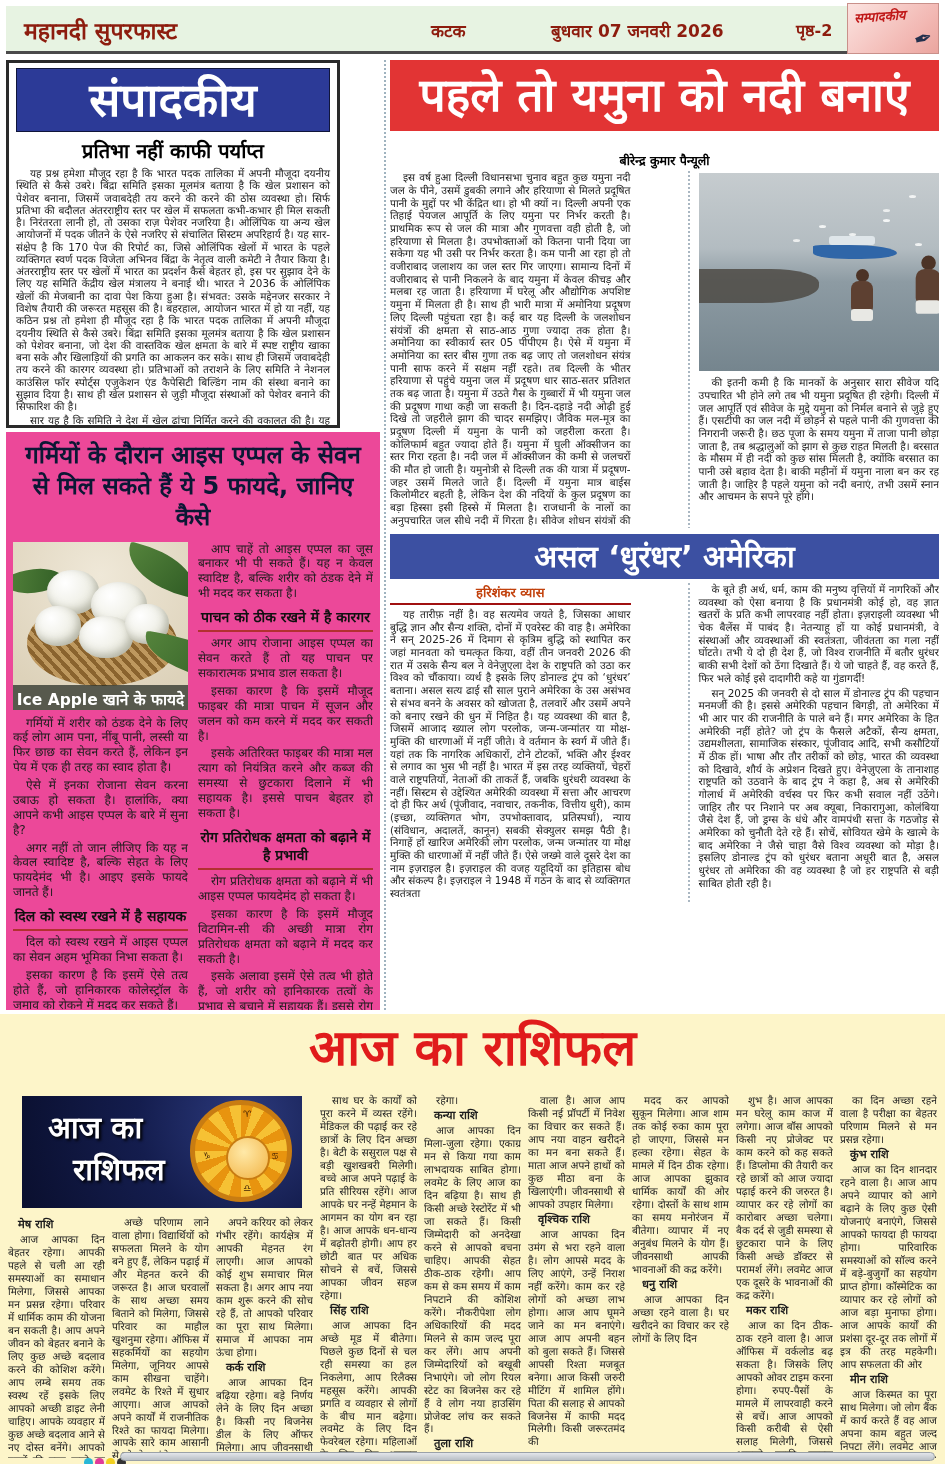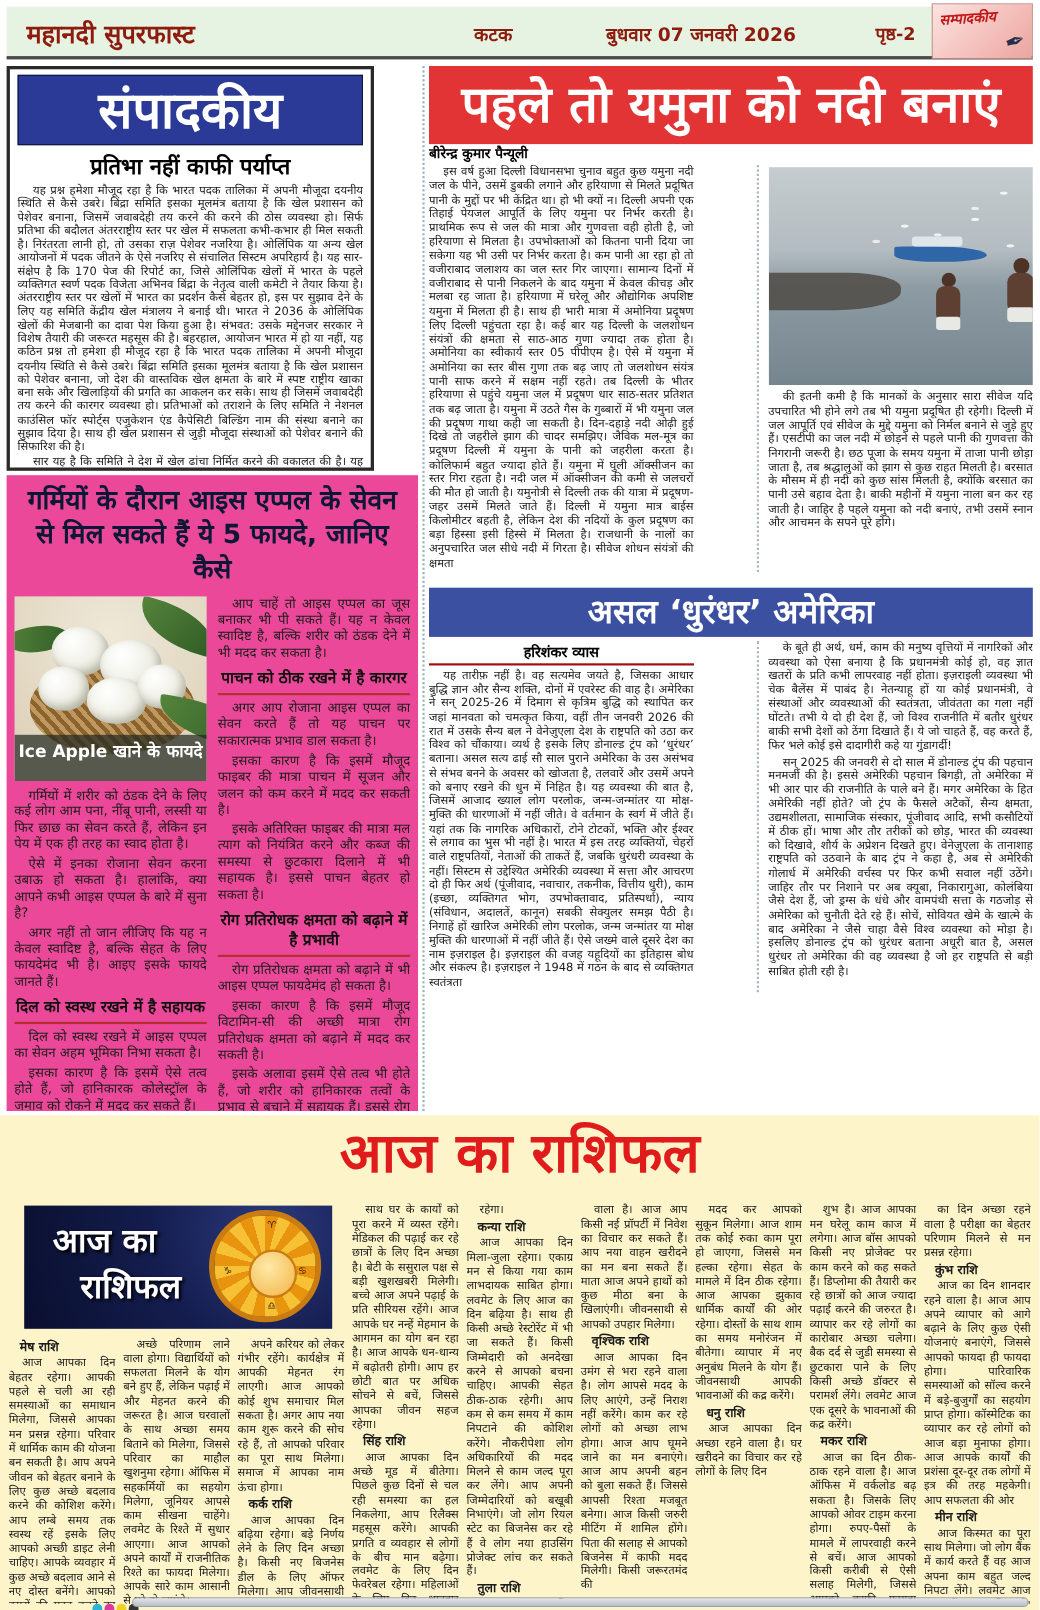--- a/index.html
+++ b/index.html
@@ -48,34 +48,34 @@
   .f1{left:34px;top:28px;width:52px;height:44px;}
   .f2{left:78px;top:40px;width:56px;height:46px;}
   .f3{left:22px;top:64px;width:46px;height:40px;}
   .f4{left:66px;top:74px;width:54px;height:42px;}
   .f5{left:112px;top:62px;width:44px;height:40px;}
   .leaf{position:absolute;background:linear-gradient(120deg,#55843c,#2f5b24);
     border-radius:4% 90% 4% 90%;}
   .l1{left:112px;top:8px;width:74px;height:40px;transform:rotate(14deg);}
   .l2{left:130px;top:96px;width:96px;height:38px;transform:rotate(9deg);}
   .l3{left:-8px;top:24px;width:58px;height:30px;transform:rotate(-24deg);}
-  .ia-caption{position:absolute;left:0;right:0;bottom:0;height:42px;line-height:30px;
+  .ia-caption{position:absolute;left:0;right:0;bottom:0;height:25px;line-height:30px;
     background:rgba(35,42,34,.72);color:#fff;font-weight:bold;font-size:15.5px;text-align:center;}
   .ia-para{font-size:12px;line-height:1.24;text-align:justify;text-indent:13px;margin:0 0 3px;}
   .ia-sub{font-weight:bold;font-size:14px;text-align:center;margin:7px 0 4px;
     border-bottom:2px solid #b23030;padding-bottom:4px;color:#101010;line-height:1.3;}
 
   
   .vsep{position:absolute;left:384px;top:60px;height:950px;border-left:2px dotted #9fb3bf;}
 
   
   .yamuna{position:absolute;left:390px;top:60px;width:549px;height:468px;overflow:hidden;}
   .ym-banner{background:#e23434;color:#fff;font-weight:800;font-size:46px;text-align:center;
     line-height:1.55;}
-  .ym-byline{font-weight:bold;font-size:12.5px;margin:0 0 2px;color:#000;}
+  .ym-byline{font-weight:bold;font-size:12.5px;margin:21px 0 2px;color:#000;text-align:center;}
   .news-cols{display:flex;gap:48px;}
   .news-col{flex:1;min-width:0;overflow:hidden;}
   .news-col + .news-col{border-left:2px dotted #aab7c2;margin-left:9px;padding-left:9px;}
   .news-para{font-size:10.4px;line-height:1.22;text-align:justify;text-indent:13px;margin:0 0 2px;}
   .ym-img{position:relative;height:198px;margin:2px 0 5px;overflow:hidden;
     background:linear-gradient(#c6cccf 0%,#b3bcc1 38%,#8d9ba3 55%,#75858e 100%);}
   .ym-shore{position:absolute;left:0;top:96px;width:120px;height:34px;background:#4e4a44;
     border-radius:0 40% 50% 0;opacity:.85;}
   .ym-boat{position:absolute;right:42px;top:72px;width:84px;height:14px;background:#2f66a8;
     border-radius:10% 60% 45% 45%;}
@@ -88,21 +88,21 @@
   .p1{left:150px;top:96px;}
   .p2{left:216px;top:86px;transform:scale(1.12);}
   .p3{left:262px;top:92px;}
   .bird{position:absolute;width:7px;height:3px;background:#f2f4f4;border-radius:50%;box-shadow:30px 8px #eef1f1,64px -6px #f4f6f6,-26px 14px #eceeee,96px 18px #f1f3f3;}
   .b1{left:210px;top:22px;} .b3{left:120px;top:52px;}
 
   
   .america{position:absolute;left:390px;top:534px;width:549px;height:476px;overflow:hidden;}
   .am-banner{background:#3c50a2;color:#fff;font-weight:800;font-size:30px;text-align:center;
     line-height:1.5;margin-bottom:4px;}
-  .am-byline{display:block;text-align:center;font-weight:bold;font-size:13px;color:#000000;
+  .am-byline{display:block;text-align:center;font-weight:bold;font-size:13px;color:#c2410c;
     border-bottom:2px solid #a01010;padding-bottom:2px;margin-bottom:3px;}
 
   
   .rashifal{position:absolute;left:0;top:1014px;width:945px;height:450px;background:#fdf5c9;overflow:hidden;}
   .rf-title{color:#e01b1b;font-size:50px;font-weight:800;text-align:center;line-height:1.15;padding-top:6px;}
   .rf-body{position:absolute;left:8px;right:8px;top:80px;bottom:6px;}
   .rf-img{position:absolute;left:14px;top:2px;width:280px;height:112px;overflow:hidden;
     background:radial-gradient(circle at 80% 20%,#2c3a7d 0%,#141d4e 45%,#0a0f2e 100%);}
   .rf-img .t1{position:absolute;left:26px;top:10px;font-size:30px;font-weight:800;color:#fff;
     text-shadow:2px 2px 3px #000;}

